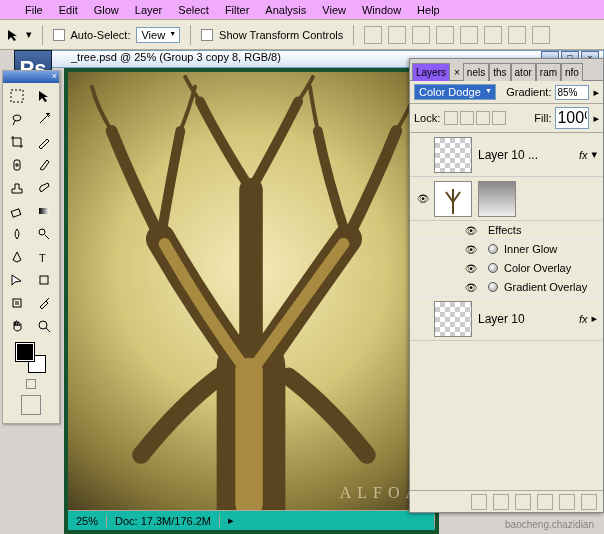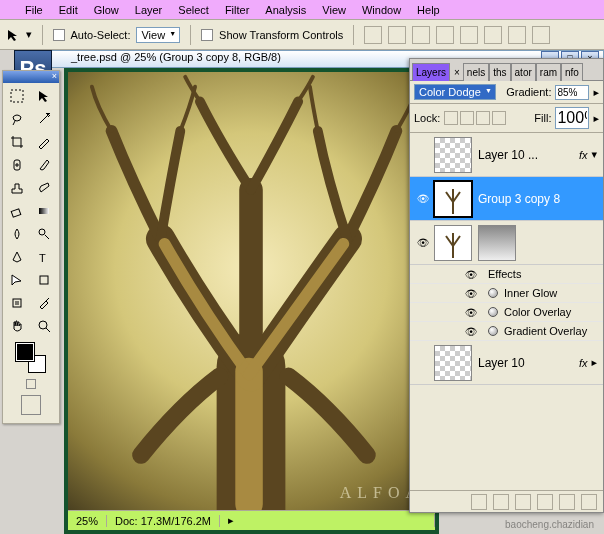--- a/index.html
+++ b/index.html
@@ -27,21 +27,21 @@
 .mini div{width:10px;height:10px;border:1px solid #888}
 .qm{width:20px;height:20px;border:1px solid #888;background:#ece9d8;margin:4px auto}
 .appicon{position:absolute;left:14px;top:0;width:38px;height:38px;background:linear-gradient(#4a6ea9,#1a3766);display:flex;align-items:center;justify-content:center;color:#fff;font-size:22px;font-weight:bold;border:1px solid #0a1a33}
 .docwin{position:absolute;left:22px;top:0;right:0;height:18px;background:linear-gradient(#fff,#d6e4f5);border:1px solid #7b9ebd;display:flex;align-items:flex-start;padding-left:48px;justify-content:space-between}
 .docwin .ctrls{display:flex;gap:2px;padding-right:4px}
 .docwin .ctrls span{width:18px;height:14px;background:linear-gradient(#dbe6f7,#9bb6dd);border:1px solid #4a6ea9;text-align:center;font-size:9px;line-height:12px}
 .canvas{position:absolute;left:64px;top:18px;width:375px;height:466px;background:#717171;border:4px solid #14532d}
 .canvas-inner{position:absolute;left:0;top:0;right:0;bottom:20px;background:radial-gradient(circle at 50% 45%,#f4eab8 0%,#d4c77a 45%,#8a7a3a 80%,#4a4020 100%);overflow:hidden}
 .tree-svg{position:absolute;left:0;top:0;width:100%;height:100%}
 .watermark{position:absolute;bottom:8px;right:12px;color:rgba(245,240,210,.6);font-size:16px;letter-spacing:6px;font-family:Georgia,serif}
-.statusbar{position:absolute;bottom:0;left:0;right:0;height:20px;background:#bef264;border-top:1px solid #aca899;display:flex;align-items:center;font-size:10px}
+.statusbar{position:absolute;bottom:0;left:0;right:0;height:20px;background:#14b8a6;border-top:1px solid #aca899;display:flex;align-items:center;font-size:10px}
 .statusbar .cell{padding:0 8px;border-right:1px solid #aca899}
 .scrollbar-v{position:absolute;right:0;top:0;bottom:20px;width:16px;background:#ece9d8;border-left:1px solid #aca899}
 .layerspanel{position:absolute;right:0;top:8px;width:195px;height:455px;background:#ece9d8;border:1px solid #888;box-shadow:-1px 1px 4px rgba(0,0,0,.4)}
 .paneltabs{height:22px;background:#d6d3ce;border-bottom:1px solid #888;display:flex;align-items:flex-end;padding-left:2px;gap:0}
 .paneltabs span{padding:3px 3px;background:#d6d3ce;border:1px solid #888;border-bottom:none;font-size:10px;position:relative;top:1px}
 .paneltabs span.act{background:#8b5cf6}
 .paneltabs span.x{margin-left:1px;background:none;border:none}
 .blendrow{padding:3px 4px;display:flex;align-items:center;gap:4px;border-bottom:1px solid #aca899}
 .blendrow .sel{width:82px}
 .blendrow input{width:34px;border:1px solid #7b9ebd;font-size:10px;padding:1px}
@@ -332,31 +332,20 @@
     <div class="layerlist">
 
       <div class="layer">
         <span class="eye off"></span>
         <div class="thumb checker"></div>
         <span class="layer-name">Layer 10 ...</span>
         <span class="fx">fx</span>
         <span class="fxchev">▾</span>
       </div>
 
-      <div class="layer sel-layer">
-        <span class="eye"></span>
-        <div class="thumb border2">
-          <svg width="30" height="30">
-              <g stroke="#5a4520" fill="none" stroke-width="2">
-                <path d="M15 30 L15 18 M15 18 L8 8 M15 18 L22 8 M15 18 L15 5"></path>
-              </g>
-            </svg>
-        </div>
-        <span class="layer-name">Group 3 copy 8</span>
-      </div>
 
       <div class="layer">
         <span class="eye"></span>
         <div class="thumb">
           <svg width="30" height="30">
               <g stroke="#5a4520" fill="none" stroke-width="2">
                 <path d="M15 30 L15 18 M15 18 L8 8 M15 18 L22 8 M15 18 L15 5"></path>
               </g>
             </svg>
         </div>

